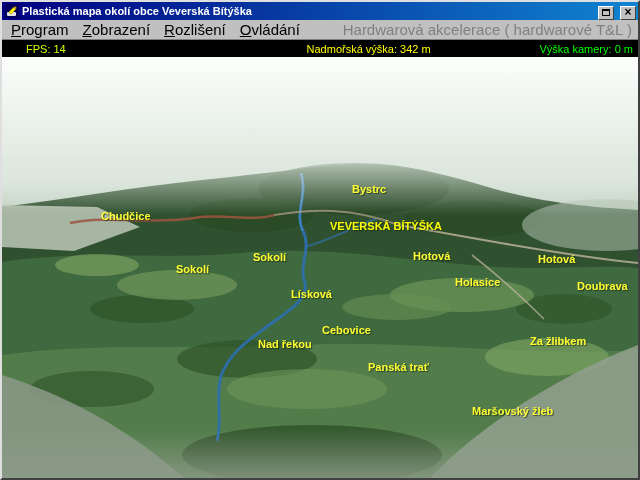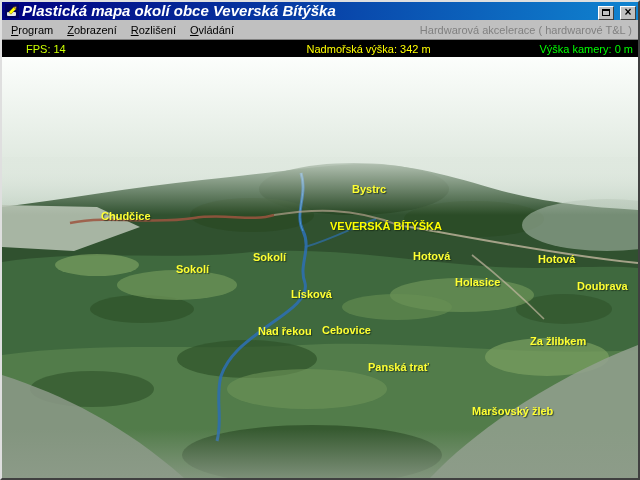--- a/index.html
+++ b/index.html
@@ -13,36 +13,36 @@
   }
 
   
   .titlebar {
     flex:0 0 18px; height:18px;
     background:linear-gradient(90deg,#000080,#1084d0);
     display:flex; align-items:center; padding:0 2px;
   }
   .app-icon { width:14px; height:14px; margin:0 3px 0 1px; display:inline-flex; flex:0 0 auto; }
   .title-text {
-    color:#fff; font-size:15px; font-weight:bold; flex:1;
-    white-space:nowrap; overflow:hidden; line-height:18px;font-style:italic;
+    color:#fff; font-size:11px; font-weight:bold; flex:1;
+    white-space:nowrap; overflow:hidden; line-height:18px;
   }
   .winbtn {
     width:16px; height:14px; background:#c0c0c0;
     border:1px solid; border-color:#fff #404040 #404040 #fff;
     margin-left:2px; display:inline-flex; align-items:center; justify-content:center;
     font-size:11px; line-height:1; padding:0; font-family:inherit; cursor:default;
   }
   .max-glyph { width:8px; height:7px; border:1px solid #000; border-top-width:2px; display:block; }
   .close-glyph { font-weight:bold; font-size:12px; margin-top:-2px; color:#000; }
 
   
   .menubar {
     flex:0 0 20px; height:20px; display:flex; align-items:center;
-    font-size:11px; padding:0 2px; background:#c0c0c0;
+    font-size:15px; padding:0 2px; background:#c0c0c0;
     border-bottom:1px solid #808080;
   }
   .menu-item { display:inline-block; padding:3px 7px; color:#000; cursor:default; }
   .menu-item::first-letter { text-decoration:underline; }
   .menu-right { margin-left:auto; color:#808080; padding-right:4px; white-space:nowrap; }
 
   
   .statusbar {
     flex:0 0 17px; height:17px; background:#000;
     display:flex; align-items:center; font-size:11px; padding:0 5px;
@@ -169,20 +169,20 @@
         <span class="map-label" style="left: 99px; top: 153px;">Chudčice</span>
         <span class="map-label caps" style="left: 328px; top: 163px;">VEVERSKÁ BÍTÝŠKA</span>
         <span class="map-label" style="left: 251px; top: 194px;">Sokolí</span>
         <span class="map-label" style="left: 411px; top: 193px;">Hotová</span>
         <span class="map-label" style="left: 536px; top: 196px;">Hotová</span>
         <span class="map-label" style="left: 174px; top: 206px;">Sokolí</span>
         <span class="map-label" style="left: 453px; top: 219px;">Holasice</span>
         <span class="map-label" style="left: 575px; top: 223px;">Doubrava</span>
         <span class="map-label" style="left: 289px; top: 231px;">Lísková</span>
         <span class="map-label" style="left: 320px; top: 267px;">Cebovice</span>
-        <span class="map-label" style="left: 256px; top: 268px;">Nad řekou</span>
+        <span class="map-label" style="left: 256px; top: 281px;">Nad řekou</span>
         <span class="map-label" style="left: 528px; top: 278px;">Za žlibkem</span>
         <span class="map-label" style="left: 366px; top: 304px;">Panská trať</span>
         <span class="map-label" style="left: 442px; top: 348px; padding-left: 28px;">Maršovský žleb</span>
       </div>
   </div>
 
 </div>
 
 </body></html>

